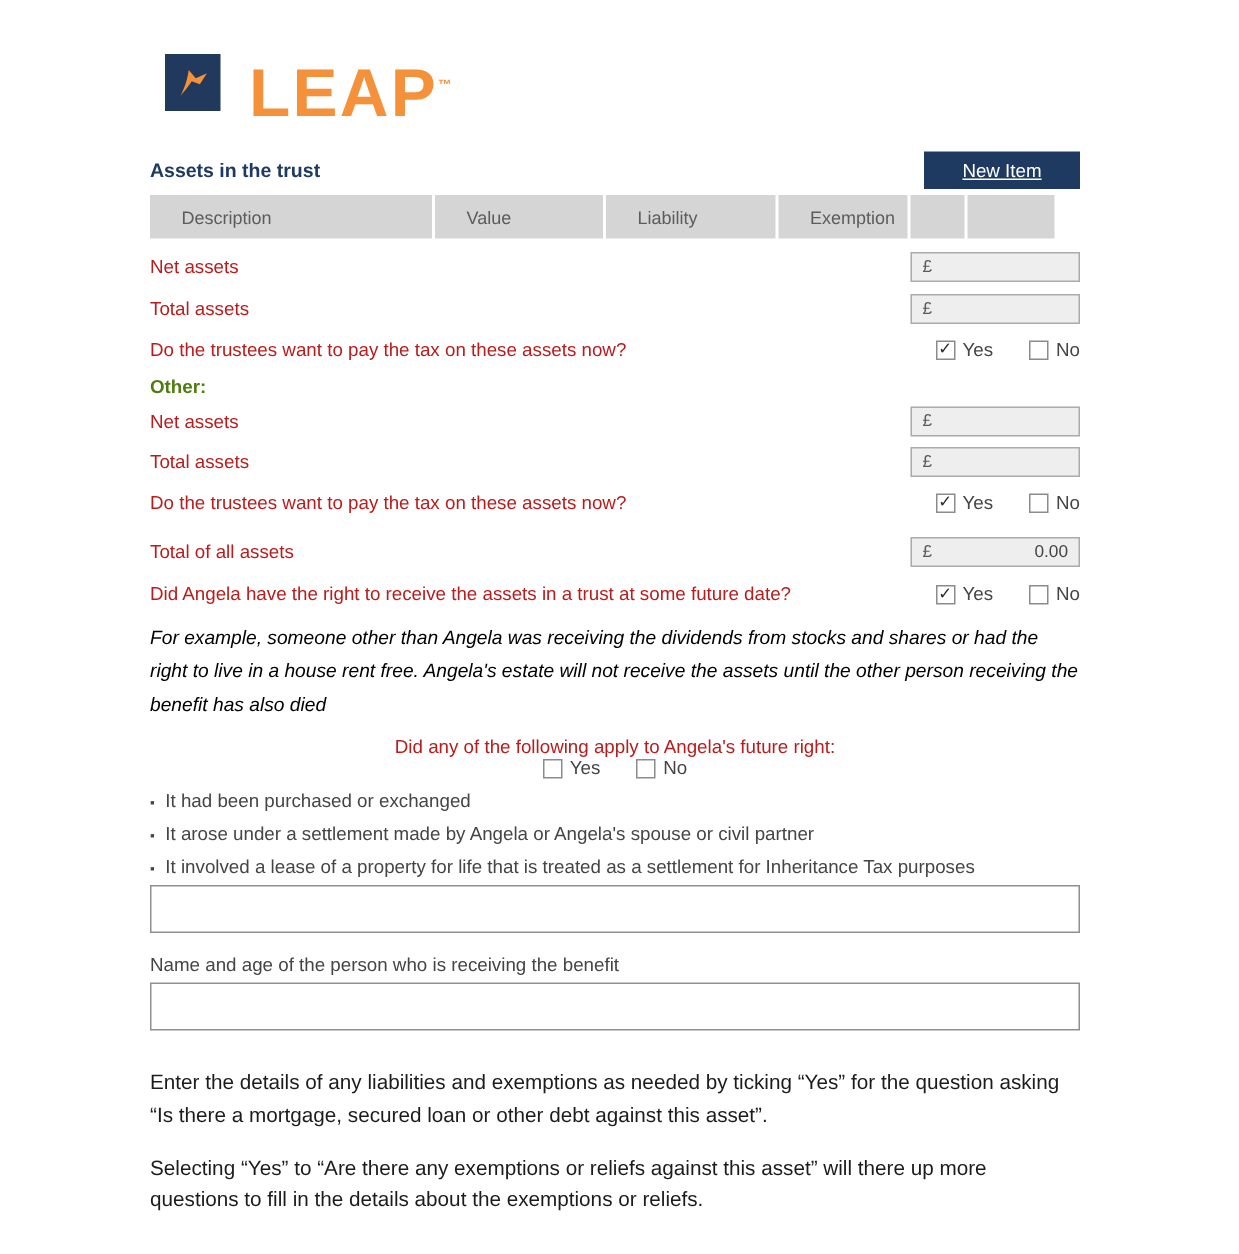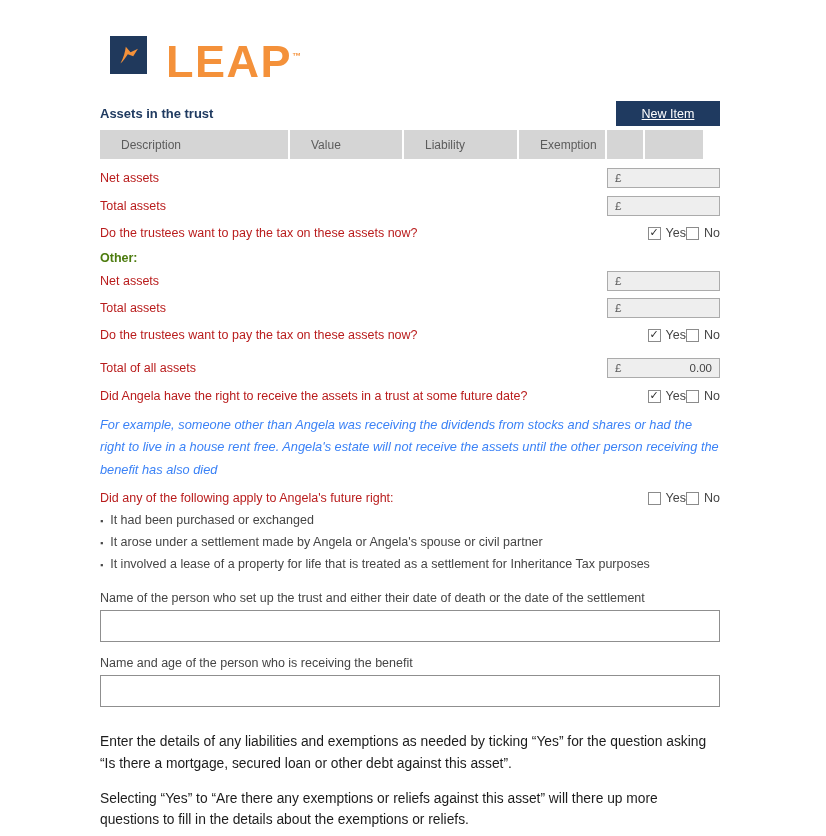--- a/index.html
+++ b/index.html
@@ -28,26 +28,26 @@
   .th-exempt{width:86px;}
   .th-b1{width:36px;padding-left:0;}
   .th-b2{width:58px;padding-left:0;}
   
   .form-row{display:flex;justify-content:space-between;align-items:center;}
   .label{font-size:12.5px;color:#b91c1c;}
   .subhead{color:#4d7c0f;font-weight:bold;font-size:12.5px;}
   .money-field{width:113px;height:20px;background:#eeeeee;border:1px solid #ababab;display:flex;align-items:center;justify-content:space-between;padding:0 7px;box-sizing:border-box;font-size:11.5px;color:#5a5a5a;}
   .money-value{color:#444;}
   
-  .yn-group{display:flex;}
+  .yn-group{display:flex;gap:24px;}
   .cb-item{display:flex;align-items:center;gap:5px;font-size:12.5px;color:#454545;cursor:pointer;}
   .cb{width:13px;height:13px;border:1px solid #8b8b8b;background:#fff;display:inline-flex;align-items:center;justify-content:center;box-sizing:border-box;}
   .cb.checked::after{content:"✓";font-size:11px;color:#2b2b2b;margin-top:-1px;}
   
-  .note{color:#3b82f6;font-style:italic;font-size:12.8px;line-height:1.75;margin-top:11px;}
+  .note{color:#000000;font-style:italic;font-size:12.8px;line-height:1.75;margin-top:11px;}
   .bullet{font-size:12.5px;color:#454545;margin-top:8px;display:flex;gap:7px;align-items:baseline;}
   .bullet .marker{font-size:9px;}
   
   .input-label{font-size:12.5px;color:#454545;margin-top:20px;}
   .text-input{display:block;width:100%;height:32px;border:1px solid #8f8f8f;box-sizing:border-box;margin-top:5px;background:#fff;font-family:"Liberation Sans",sans-serif;font-size:13px;padding:0 8px;}
   
   .para{font-size:13.8px;color:#1c1c1c;line-height:1.55;margin-top:13px;}
   .para.first{margin-top:24px;}
   
   .mt9{margin-top:9px;} .mt8{margin-top:8px;} .mt10{margin-top:10px;} .mt11{margin-top:11px;} .mt16{margin-top:16px;} .mt7{margin-top:7px;} .mt6{margin-top:6px;}
@@ -154,21 +154,21 @@
       </label>
       <label class="cb-item">
         <span class="cb"></span>
         <span>No</span>
       </label>
     </div>
   </div>
 
   <div class="note">For example, someone other than Angela was receiving the dividends from stocks and shares or had the right to live in a house rent free. Angela's estate will not receive the assets until the other person receiving the benefit has also died</div>
 
-  <div class="form-row mt10" style="align-items:center;">
+  <div class="form-row mt10" style="align-items:center;flex-direction:column;">
     <span class="label">Did any of the following apply to Angela's future right:</span>
     <div class="yn-group">
       <label class="cb-item">
         <span class="cb"></span>
         <span>Yes</span>
       </label>
       <label class="cb-item">
         <span class="cb"></span>
         <span>No</span>
       </label>
@@ -183,21 +183,20 @@
     <div class="bullet">
       <span class="marker">▪</span>
       <span>It arose under a settlement made by Angela or Angela's spouse or civil partner</span>
     </div>
     <div class="bullet">
       <span class="marker">▪</span>
       <span>It involved a lease of a property for life that is treated as a settlement for Inheritance Tax purposes</span>
     </div>
   </div>
 
-  <div class="input-label">Name of the person who set up the trust and either their date of death or the date of the settlement</div>
   <input class="text-input" type="text" value="" style="">
 
   <div class="input-label" style="margin-top:14px;">Name and age of the person who is receiving the benefit</div>
   <input class="text-input" type="text" value="" style="">
 
   <p class="para first">Enter the details of any liabilities and exemptions as needed by ticking “Yes” for the question asking “Is there a mortgage, secured loan or other debt against this asset”.</p>
   <p class="para">Selecting “Yes” to “Are there any exemptions or reliefs against this asset” will there up more questions to fill in the details about the exemptions or reliefs.</p>
 
 </div>
 

